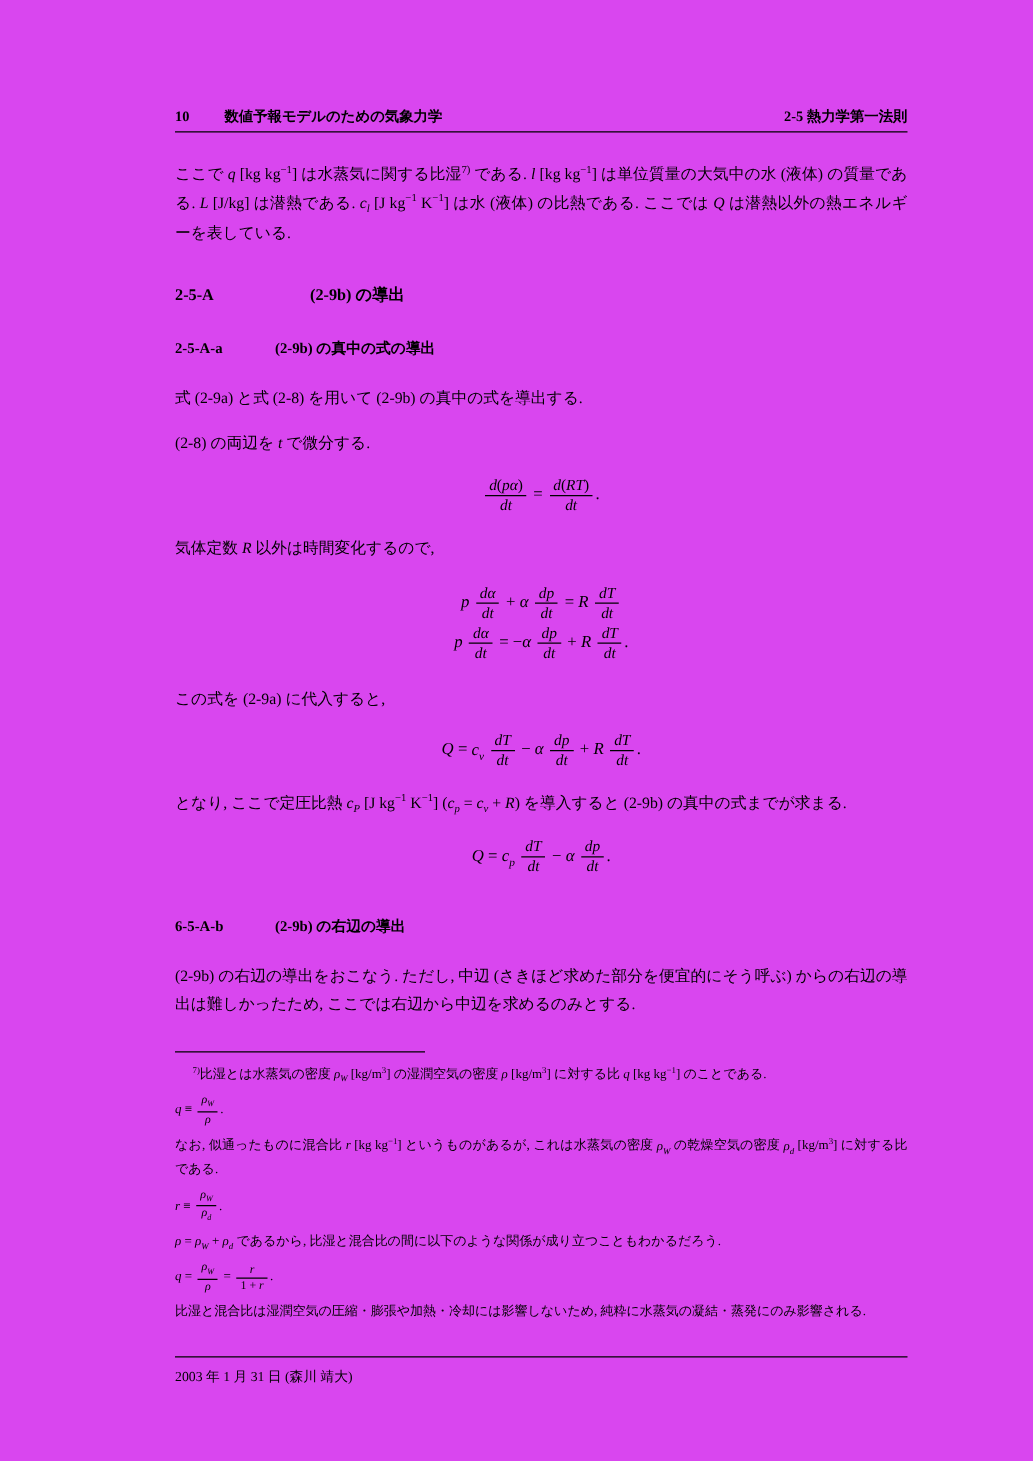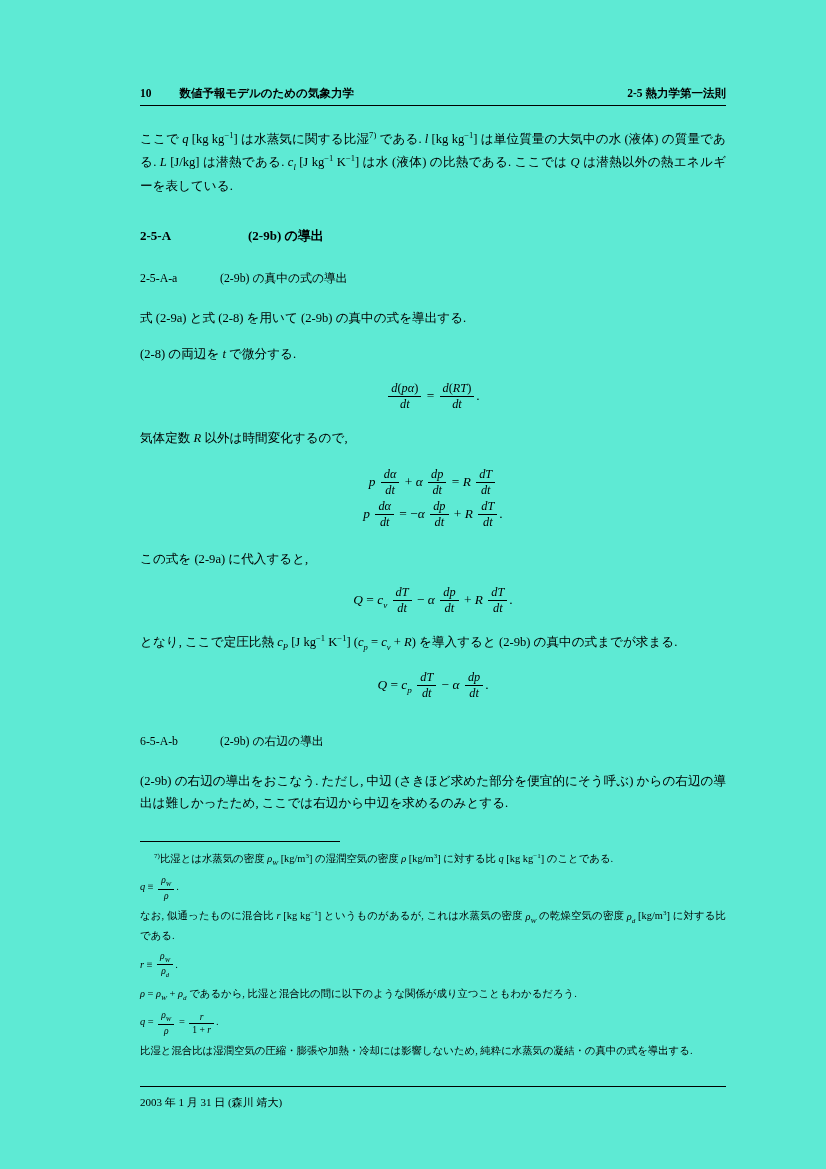--- a/index.html
+++ b/index.html
@@ -13,21 +13,21 @@
     font-family: "Liberation Serif", serif;
     color: #000000;
     position: relative;
     overflow: hidden;
   }
   .page {
     position: absolute;
     left: 0; top: 0;
     width: 826px;
     height: 1169px;
-    background: #5eead4;
+    background: #d946ef;
   }
   .content {
     position: absolute;
     left: 140px;
     top: 86px;
     width: 586px;
   }
   
   .runhead {
     display: flex;
@@ -57,21 +57,21 @@
     text-align: justify;
   }
   h2.sec {
     font-size: 13px;
     font-weight: bold;
     margin: 30px 0 22px 0;
   }
   h2.sec .num { display: inline-block; min-width: 108px; }
   h3.subsec {
     font-size: 11.8px;
-    font-weight: normal;
+    font-weight: bold;
     margin: 26px 0 20px 0;
   }
   h3.subsec .num { display: inline-block; min-width: 80px; }
   
   .eq {
     text-align: center;
     margin: 16px 0 16px 0;
     font-family: Liberation Serif, serif;
   }
   .eq-block {
@@ -247,20 +247,20 @@
       <i class="v">ρ</i> = <i class="v">ρ<sub class="sm">W</sub></i> + <i class="v">ρ<sub class="sm">d</sub></i> であるから, 比湿と混合比の間に以下のような関係が成り立つこともわかるだろう.
     </p>
 
     <div class="eqsm fn">
       <i class="v">q</i> =
       <span class="frac"><span class="num-f"><i class="v">ρ<sub class="sm">W</sub></i></span><span class="den-f"><i class="v">ρ</i></span></span>
       =
       <span class="frac"><span class="num-f"><i class="v">r</i></span><span class="den-f">1 + <i class="v">r</i></span></span>.
     </div>
 
-    <p class="fn">比湿と混合比は湿潤空気の圧縮・膨張や加熱・冷却には影響しないため, 純粋に水蒸気の凝結・の真中の式を導出する.</p>
+    <p class="fn">比湿と混合比は湿潤空気の圧縮・膨張や加熱・冷却には影響しないため, 純粋に水蒸気の凝結・蒸発にのみ影響される.</p>
 
     <div class="foot-rule">
       <div class="footer">2003 年 1 月 31 日 (森川 靖大)</div>
     </div>
 
   </div>
 </div>
 
 </body></html>

